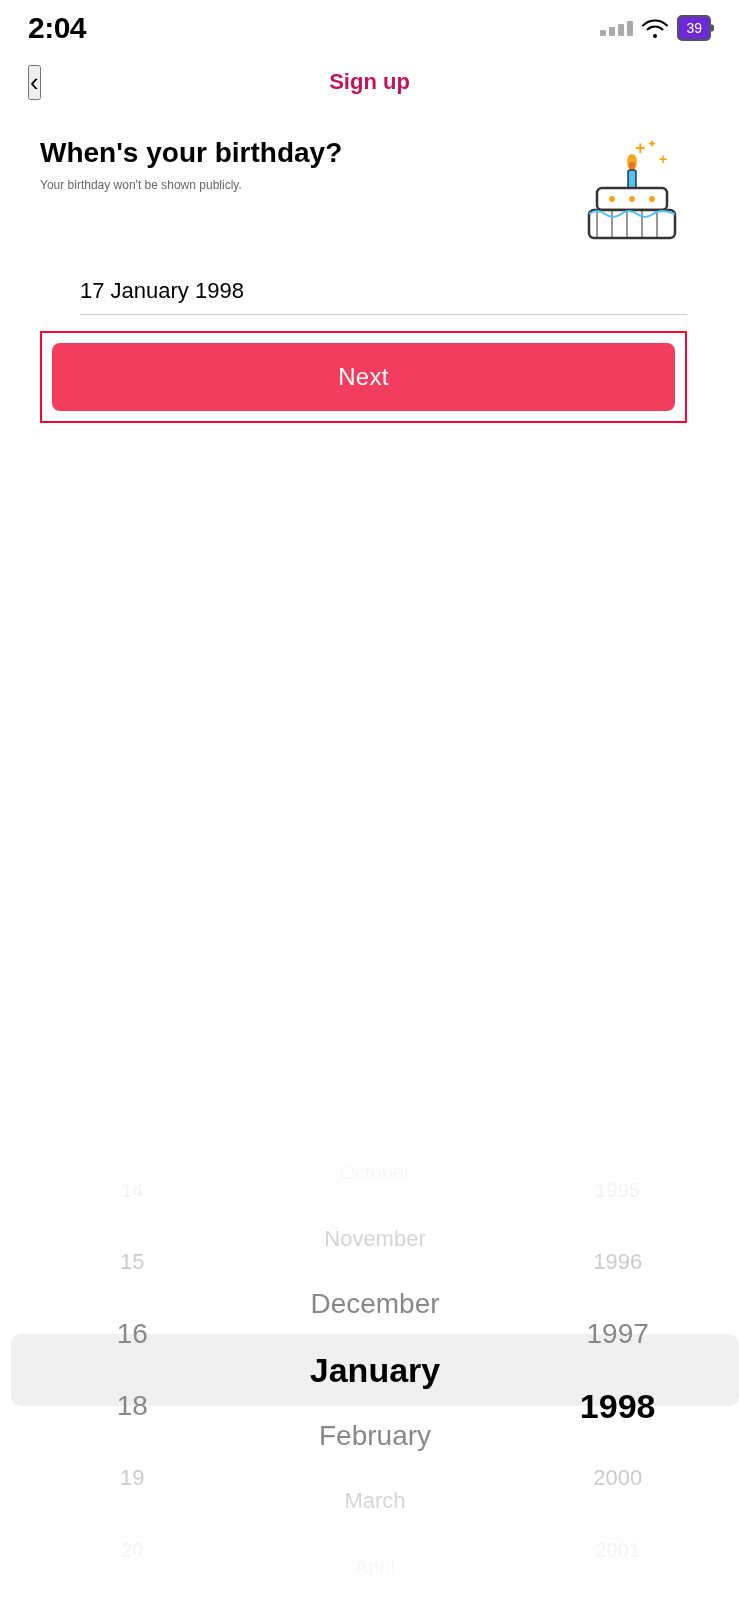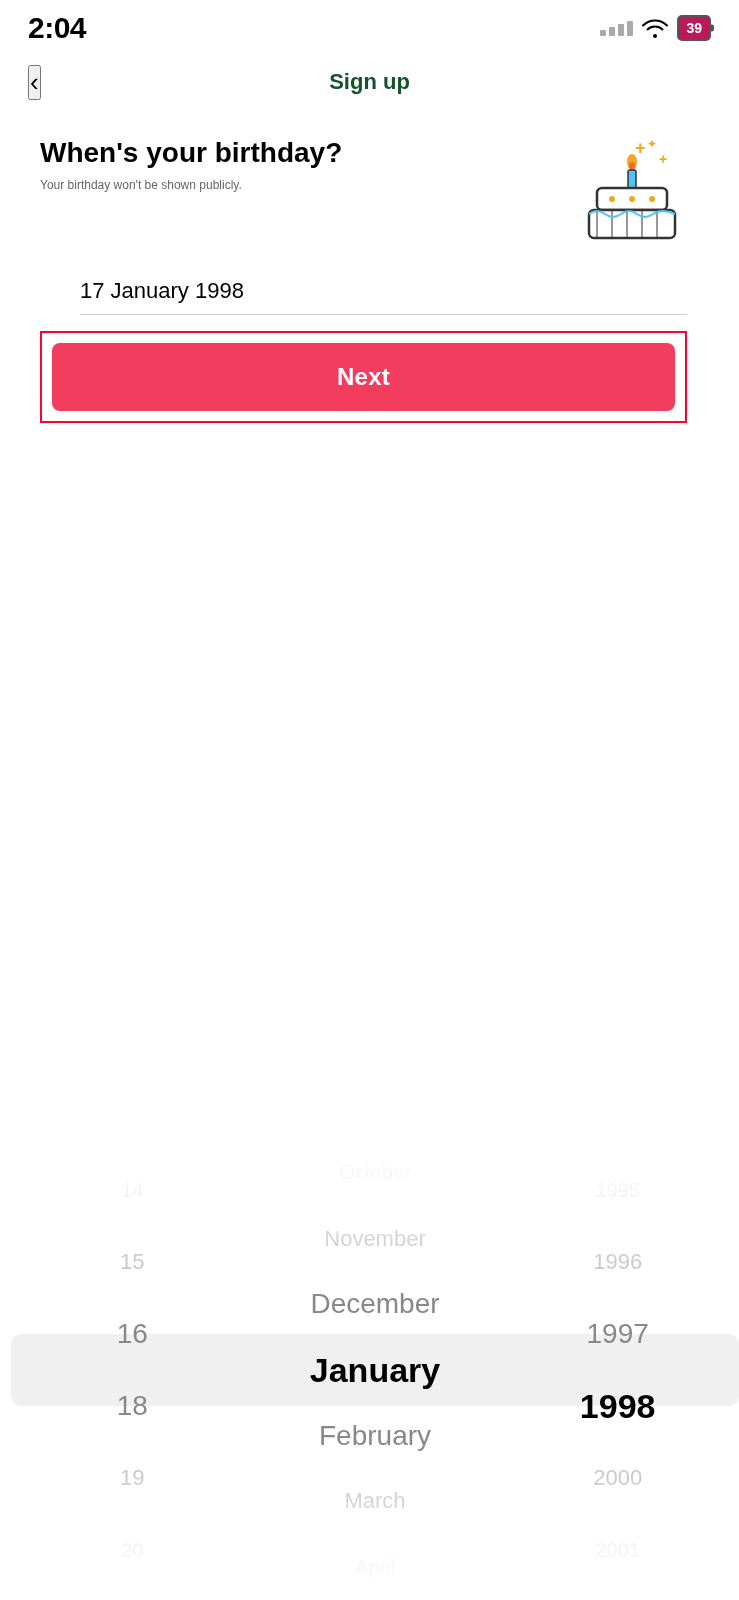--- a/index.html
+++ b/index.html
@@ -45,24 +45,24 @@
     }
     .signal-dots span:nth-child(1) { height: 6px; }
     .signal-dots span:nth-child(2) { height: 9px; }
     .signal-dots span:nth-child(3) { height: 12px; }
     .signal-dots span:nth-child(4) { height: 15px; }
     .wifi-icon {
       width: 28px;
       height: 20px;
     }
     .battery-badge {
-      background: #be185d;
+      background: #6d28d9;
       color: #fff;
       font-size: 14px;
-      font-weight: 700;
+      font-weight: 400;
       padding: 3px 7px;
       border-radius: 5px;
       border: 2px solid #555;
       position: relative;
     }
     .battery-badge::after {
       content: '';
       position: absolute;
       right: -5px;
       top: 50%;
@@ -86,21 +86,21 @@
       position: absolute;
       left: 28px;
       font-size: 26px;
       color: #000;
       cursor: pointer;
       font-weight: 300;
     }
     .header-title {
       font-size: 22px;
       font-weight: 700;
-      color: #14532d;
+      color: #be185d;
     }
 
     
     .main-content {
       padding: 24px 52px 0 40px;
     }
 
     .birthday-section {
       display: flex;
       align-items: flex-start;
@@ -145,21 +145,21 @@
       padding: 10px;
       margin: 8px 0 0 0;
     }
     .next-btn {
       width: 100%;
       background: #f23d5e;
       color: #fff;
       border: none;
       border-radius: 8px;
       font-size: 24px;
-      font-weight: 700;
+      font-weight: 400;
       padding: 20px 0;
       cursor: pointer;
       letter-spacing: 0.3px;
     }
 
     
     .date-picker-area {
       position: absolute;
       bottom: 0;
       left: 11px;

